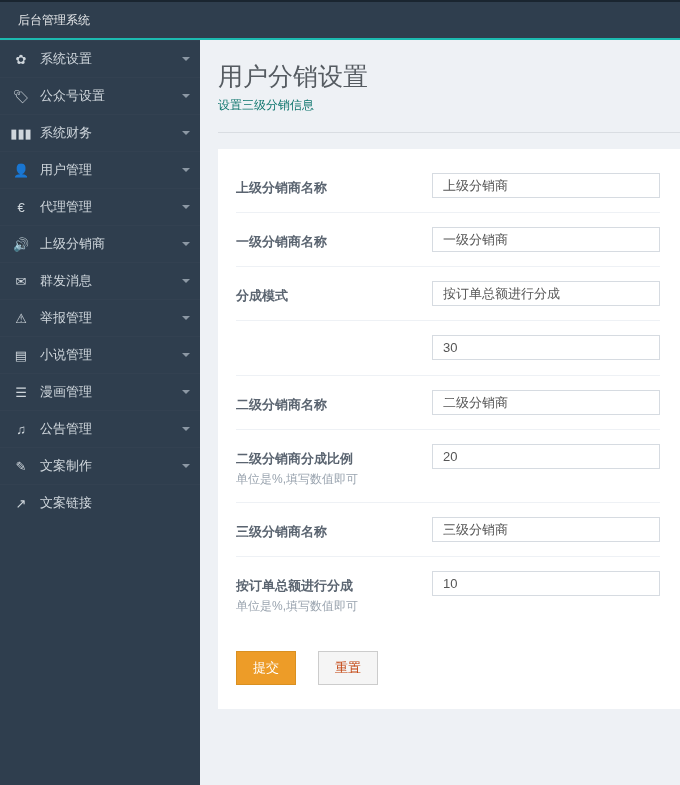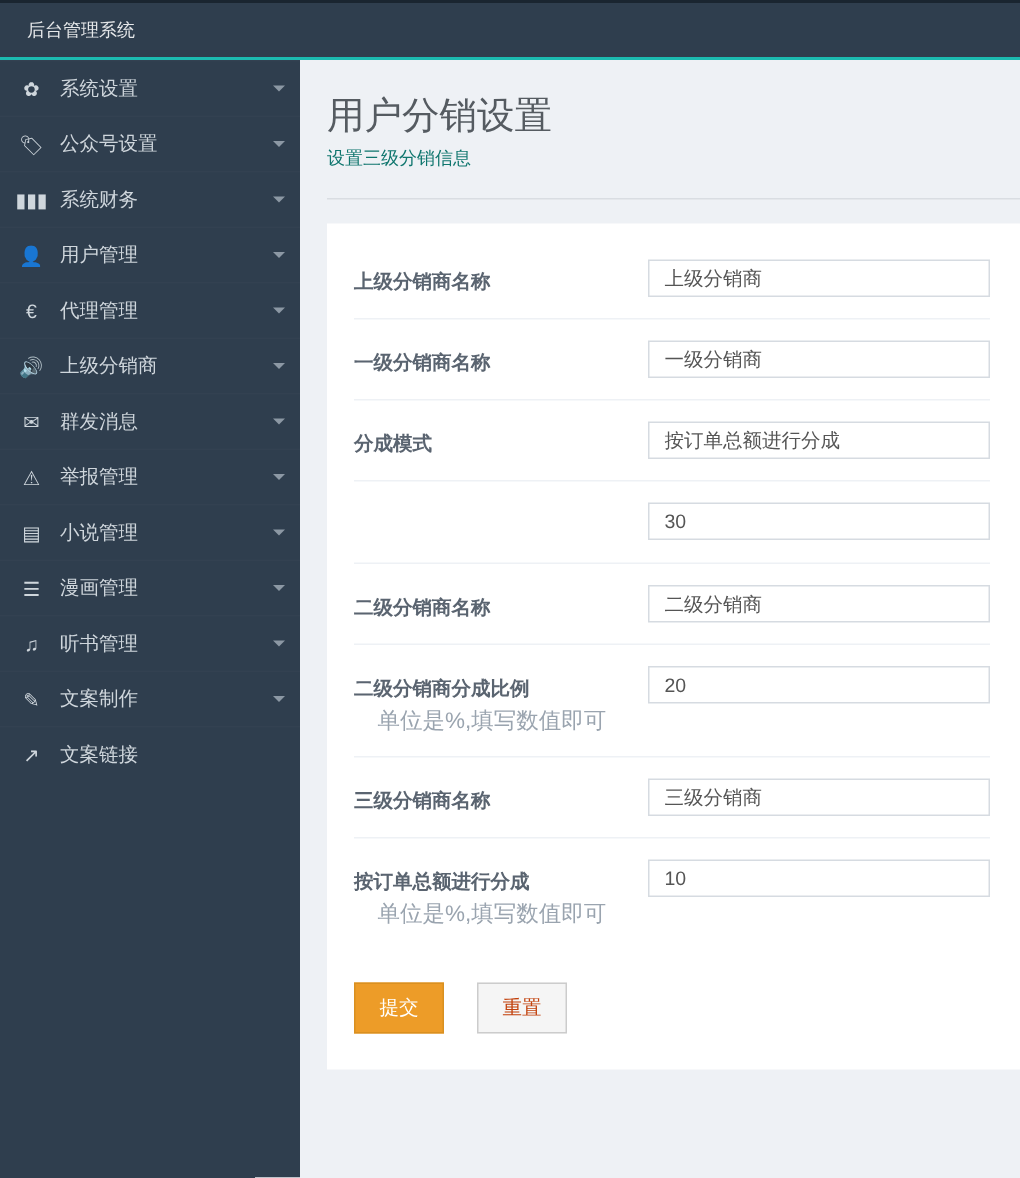--- a/index.html
+++ b/index.html
@@ -91,25 +91,24 @@
       flex-shrink: 0;
       padding-top: 6px;
       padding-right: 12px;
     }
     .field-label {
       font-size: 13px;
       color: #5a6470;
       font-weight: 700;
     }
     .field-hint {
-      font-size: 15px;
+      font-size: 12px;
       color: #9aa4af;
       margin-top: 3px;
       font-weight: 400;
-      text-align: center;
     }
     .field-control-col { flex: 1; }
     .text-input, .select-display {
       width: 100%;
       height: 25px;
       border: 1px solid #d6dbe1;
       padding: 0 10px;
       font-size: 13px;
       color: #555;
       background: #fff;
@@ -182,21 +181,21 @@
         <span class="nav-label">小说管理</span>
         <span class="nav-caret"></span>
       </div>
       <div class="nav-item">
         <span class="nav-icon">☰</span>
         <span class="nav-label">漫画管理</span>
         <span class="nav-caret"></span>
       </div>
       <div class="nav-item">
         <span class="nav-icon">♫</span>
-        <span class="nav-label">听书管理</span>
+        <span class="nav-label">公告管理</span>
         <span class="nav-caret"></span>
       </div>
       <div class="nav-item">
         <span class="nav-icon">✎</span>
         <span class="nav-label">文案制作</span>
         <span class="nav-caret"></span>
       </div>
       <div class="nav-item">
         <span class="nav-icon">↗</span>
         <span class="nav-label">文案链接</span>

